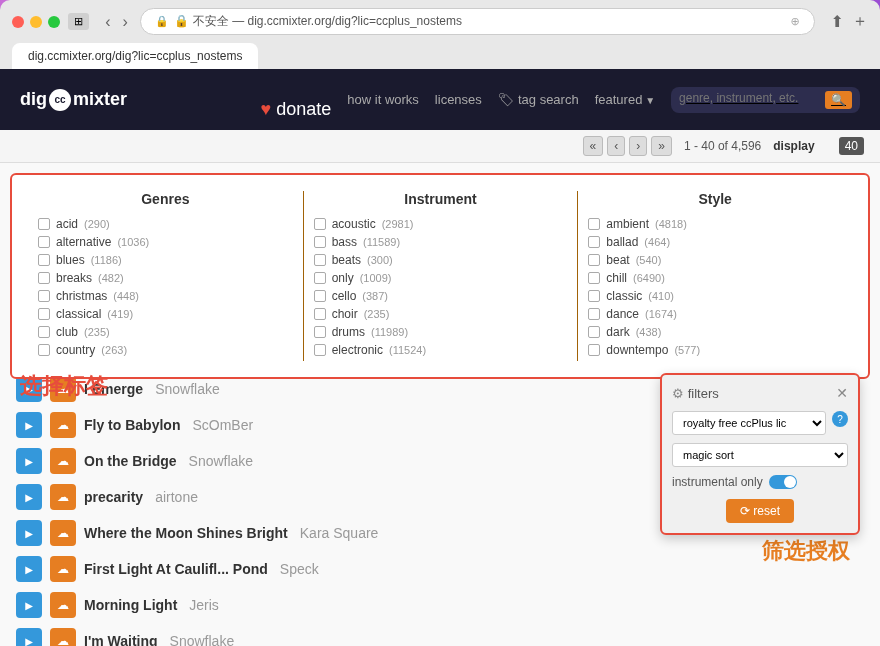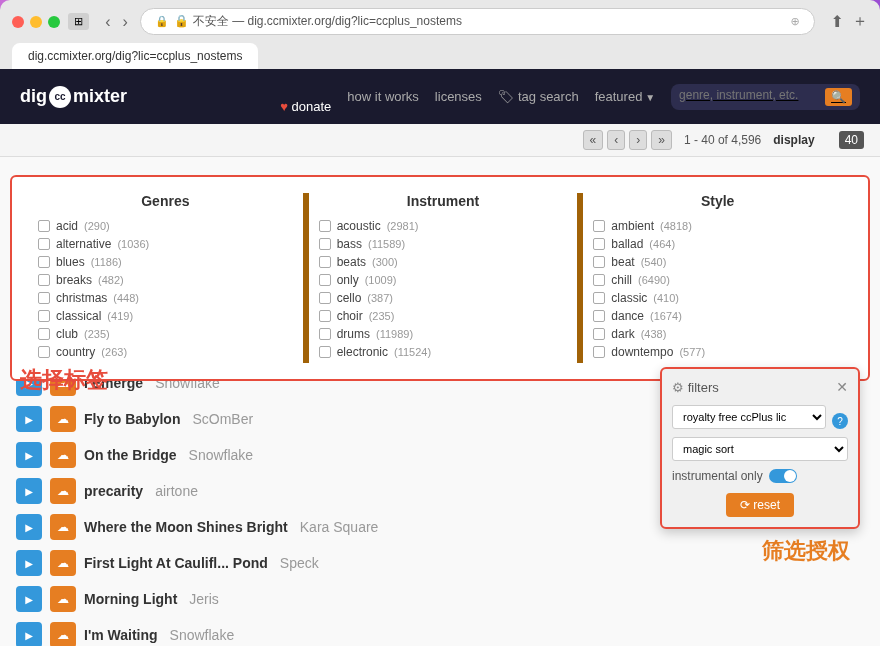--- a/index.html
+++ b/index.html
@@ -110,21 +110,21 @@
     .logo-cc {
       background: white;
       border-radius: 50%;
       width: 22px; height: 22px;
       display: flex; align-items: center; justify-content: center;
       font-size: 10px; font-weight: bold; color: #1a1a2e;
     }
     .logo-mixter { color: white; font-size: 18px; font-weight: 700; }
     .nav-links { display: flex; gap: 16px; margin-left: auto; align-items: center; }
     .nav-link { color: #aaa; font-size: 13px; text-decoration: none; cursor: pointer; }
-    .nav-donate { color: white; font-size: 13px; margin-top: 20px; }
+    .nav-donate { color: white; font-size: 18px; margin-top: 20px; }
     .nav-donate::before { content: '♥ '; color: #e74c3c; }
     .nav-tag-search::before { content: '🏷 '; }
     .nav-featured::after { content: ' ▼'; font-size: 10px; }
     .search-bar {
       display: flex;
       align-items: flex-start;
       background: #2d2d4e;
       border-radius: 8px;
       padding: 4px 8px;
       gap: 6px;
@@ -194,24 +194,23 @@
       left: 10px;
       right: 10px;
       background: white;
       border: 2px solid #e74c3c;
       border-radius: 6px;
       padding: 16px;
       display: grid;
       grid-template-columns: 1fr 1fr 1fr;
       gap: 0;
       z-index: 10;
-      margin-top: 8px;
     }
     .filter-column { padding: 0 10px; }
-    .filter-column + .filter-column { border-left: 6px solid #a16207; }
+    .filter-column + .filter-column { border-left: 1px solid #a16207; }
     .filter-column-title {
       font-size: 14px;
       font-weight: 600;
       color: #333;
       margin-bottom: 10px;
       text-align: center;
     }
     .filter-item {
       display: flex;
       align-items: center;
@@ -315,21 +314,21 @@
     .filters-gear { color: #888; font-size: 13px; }
     .filters-close {
       background: none;
       border: none;
       font-size: 14px;
       color: #888;
       cursor: pointer;
     }
     .filter-select-row {
       display: flex;
-      align-items: flex-end;
+      align-items: flex-start;
       gap: 6px;
       margin-bottom: 8px;
     }
     .filter-select {
       flex: 1;
       font-size: 11px;
       padding: 4px 6px;
       border: 1px solid #ccc;
       border-radius: 3px;
       background: white;

